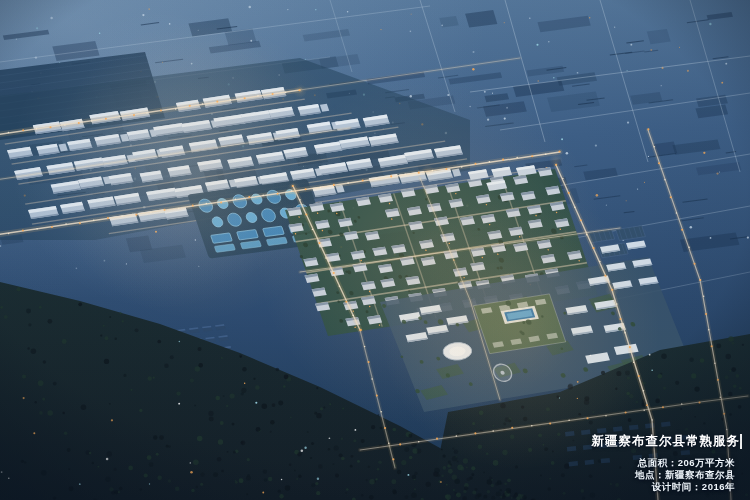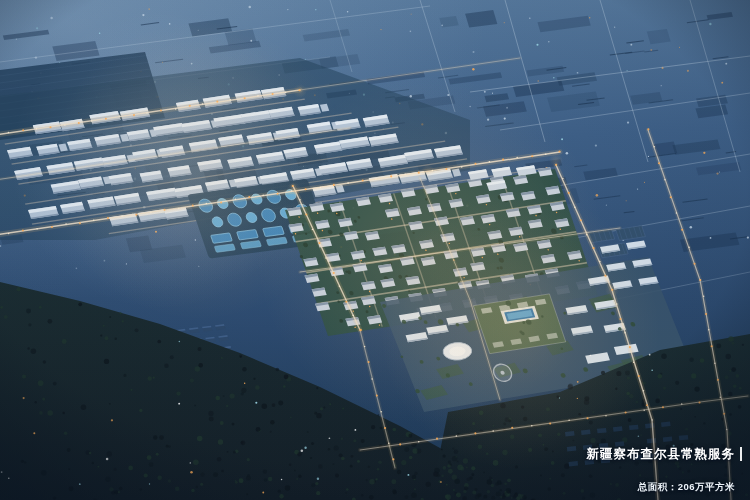--- a/index.html
+++ b/index.html
@@ -9,24 +9,24 @@
     background:#1f3a57;
   }
   #scene-svg{position:absolute;left:0;top:0;width:750px;height:500px;display:block;}
   .caption{
     position:absolute;right:8px;bottom:7px;text-align:right;color:#ffffff;
     text-shadow:0 1px 2px rgba(0,12,28,.85), 0 0 4px rgba(0,12,28,.5);
     user-select:none;
   }
   .cap-title{
     font-size:12.5px;font-weight:bold;line-height:1.14;letter-spacing:1px;
-    border-right:2px solid rgba(255,255,255,.92);padding-right:5px;
+    border-right:2px solid rgba(255,255,255,.92);
   }
   .cap-stats{
-    margin-top:20px;font-size:9.5px;font-weight:bold;line-height:1.28;
+    margin-top:8px;font-size:9.5px;font-weight:bold;line-height:1.28;
     letter-spacing:.5px;color:#eef4f9;padding-right:7px;
   }
 </style>
 </head>
 <body>
 
 <div id="stage">
   <svg id="scene-svg" viewBox="0 0 750 500" preserveAspectRatio="none">
       <defs>
         <linearGradient id="bg" x1="0" y1="0" x2="0.08" y2="1">
@@ -1702,15 +1702,17 @@
         <rect x="0" y="0" width="750" height="500" fill="url(#vig)"></rect>
       </g>
     </svg>
 
   <div class="caption">
     <div class="cap-title">
       <div>新疆察布查尔县常熟服务</div>
     </div>
     <div class="cap-stats">
       <div>总面积：206万平方米</div>
+      <div>地点：新疆察布查尔县</div>
+      <div>设计时间：2016年</div>
     </div>
   </div>
 </div>
 
 </body></html>

